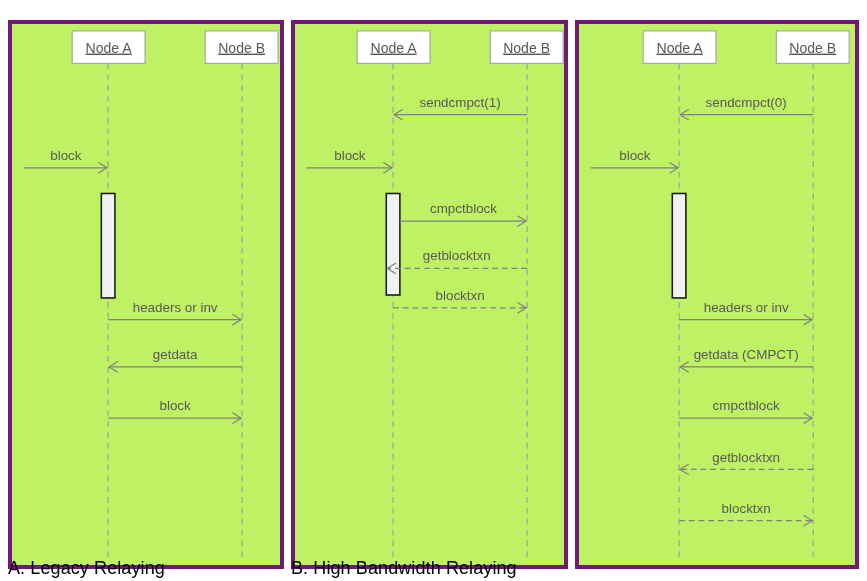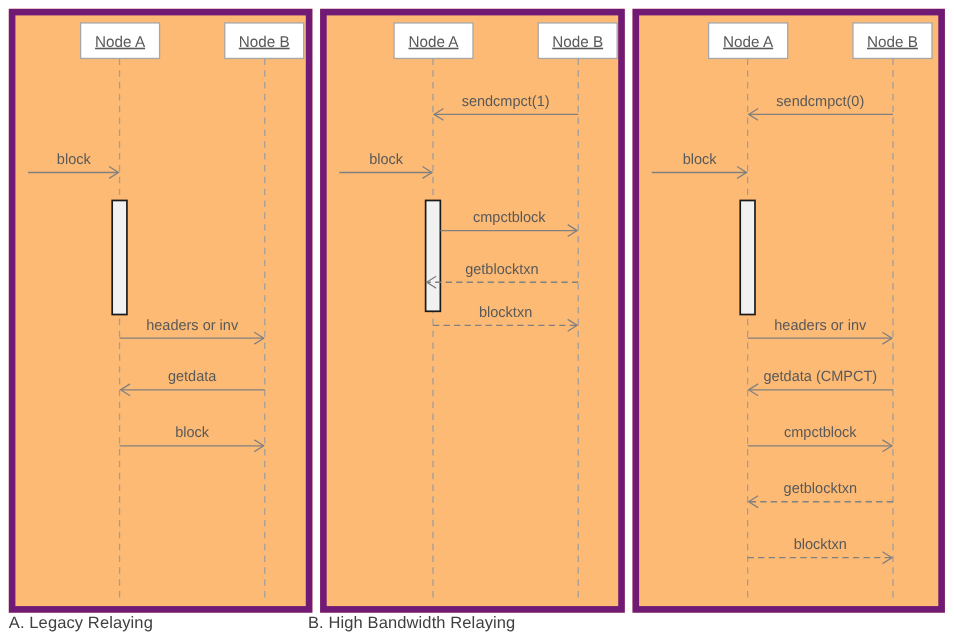--- a/index.html
+++ b/index.html
@@ -17,40 +17,40 @@
     position: relative;
   }
   .figure {
     position: absolute;
     left: 0; top: 0;
     width: 867px;
     height: 581px;
   }
   .panel {
     position: absolute;
-    top: 8px;
+    top: 20px;
     height: 549px;
-    border: 6px solid #701a75;
+    border: 4px solid #701a75;
     box-sizing: border-box;
-    background: #fdba74;
+    background: #bef264;
   }
   #panel-a { left: 8px;   width: 276px; }
   #panel-b { left: 291px; width: 277px; }
   #panel-c { left: 575px; width: 284px; }
 
   .caption {
     position: absolute;
     top: 558px;
-    font-size: 15px;
-    color: #404040;
+    font-size: 18px;
+    color: #000000;
     white-space: nowrap;
     letter-spacing: 0.1px;
   }
   #caption-a { left: 8px; }
-  #caption-b { left: 280px; text-align: right; }
+  #caption-b { left: 291px; text-align: right; }
   #caption-c { left: 575px; }
 
   
   .canvas {
     position: absolute;
     left: 0; top: 0;
     width: 100%;
     height: 100%;
     display: block;
   }

